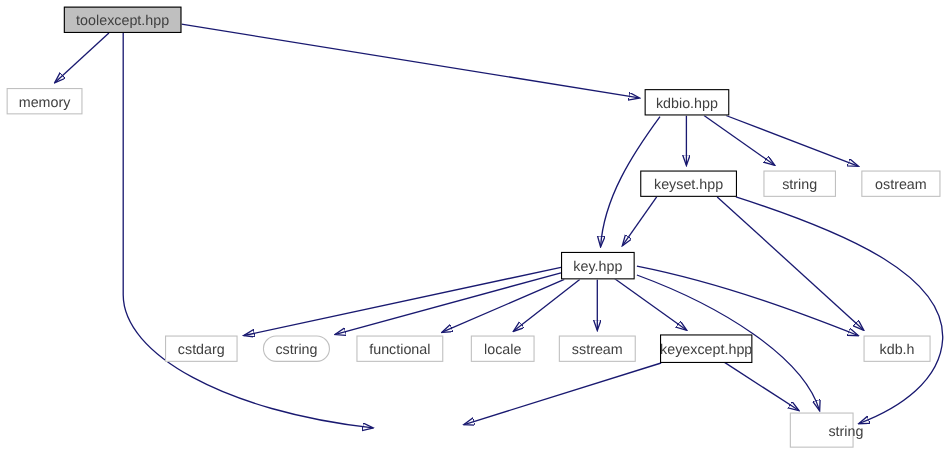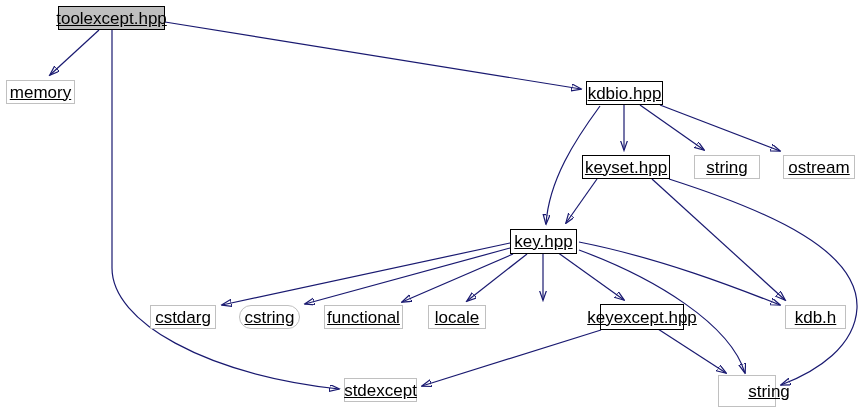--- a/index.html
+++ b/index.html
@@ -28,25 +28,24 @@
     stroke-width: 1.2;
   }
   .node {
     position: absolute;
     box-sizing: border-box;
     display: flex;
     align-items: center;
     justify-content: center;
     background: #ffffff;
     border: 1px solid #c0c0c0;
-    color: #000000;
-    font-size: 17px;
+    color: #404040;
+    font-size: 13px;
     line-height: 1;
     white-space: nowrap;
-    text-decoration: underline;
   }
   .node.internal {
     border: 1px solid #000000;
   }
   .node.root {
     border: 1px solid #000000;
     background: #bfbfbf;
   }
 </style>
 </head>
@@ -86,18 +85,18 @@
   <div class="node internal" style="left:586px; top:81px;  width:77px;  height:24px;">kdbio.hpp</div>
   <div class="node" style="left:6px;   top:80px;  width:69px;  height:24px;">memory</div>
   <div class="node internal" style="left:582px; top:155px; width:88px;  height:24px;">keyset.hpp</div>
   <div class="node" style="left:694px; top:155px; width:66px;  height:24px;">string</div>
   <div class="node" style="left:783px; top:155px; width:72px;  height:24px;">ostream</div>
   <div class="node internal" style="left:510px; top:229px; width:67px;  height:25px;">key.hpp</div>
   <div class="node" style="left:150px; top:305px; width:66px;  height:24px;">cstdarg</div>
   <div class="node" style="left:239px; top:305px; width:61px;  height:24px;border-radius:12px;">cstring</div>
   <div class="node" style="left:324px; top:305px; width:79px;  height:24px;">functional</div>
   <div class="node" style="left:428px; top:305px; width:58px;  height:24px;">locale</div>
+  <div class="node" style="left:508px; top:305px; width:70px;  height:24px;">sstream</div>
   <div class="node internal" style="left:600px; top:304px; width:84px;  height:26px;">keyexcept.hpp</div>
   <div class="node" style="left:785px; top:305px; width:61px;  height:24px;">kdb.h</div>
-  <div class="node" style="left:344px; top:378px; width:73px;  height:24px;">stdexcept</div>
   <div class="node" style="left:718px; top:375px; width:58px;  height:32px;padding-left:44px;">string</div>
 
 </div>
 
 </body></html>

